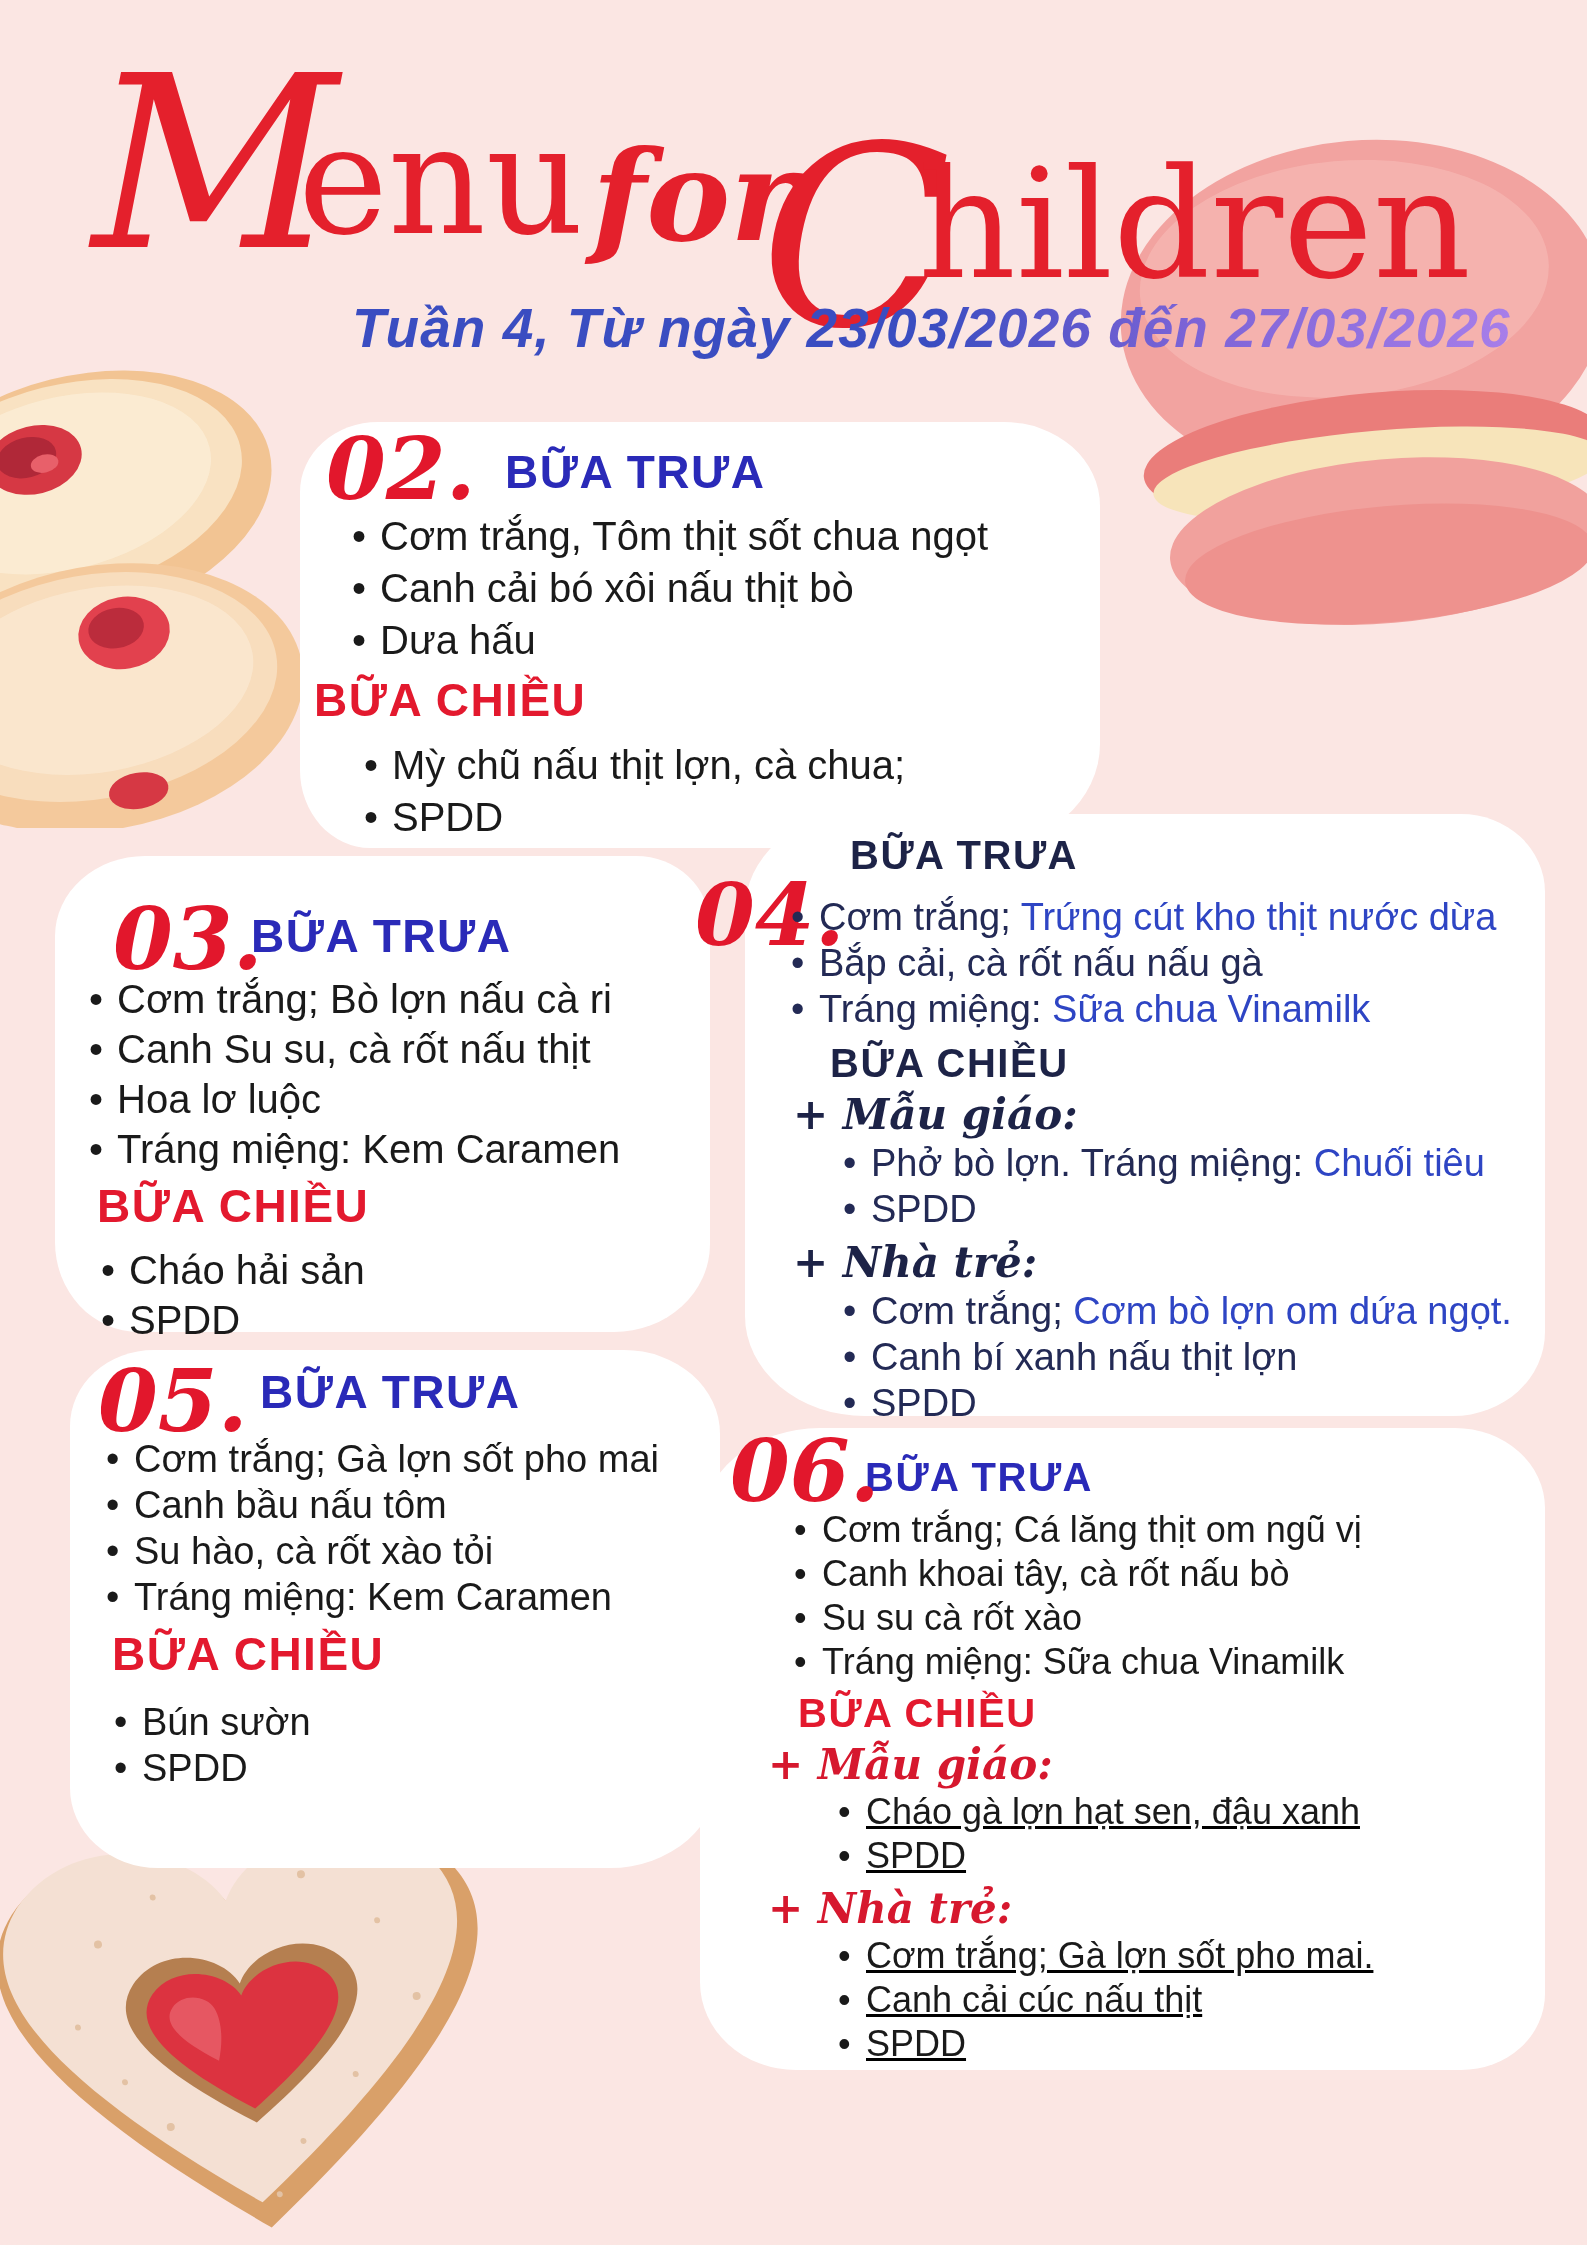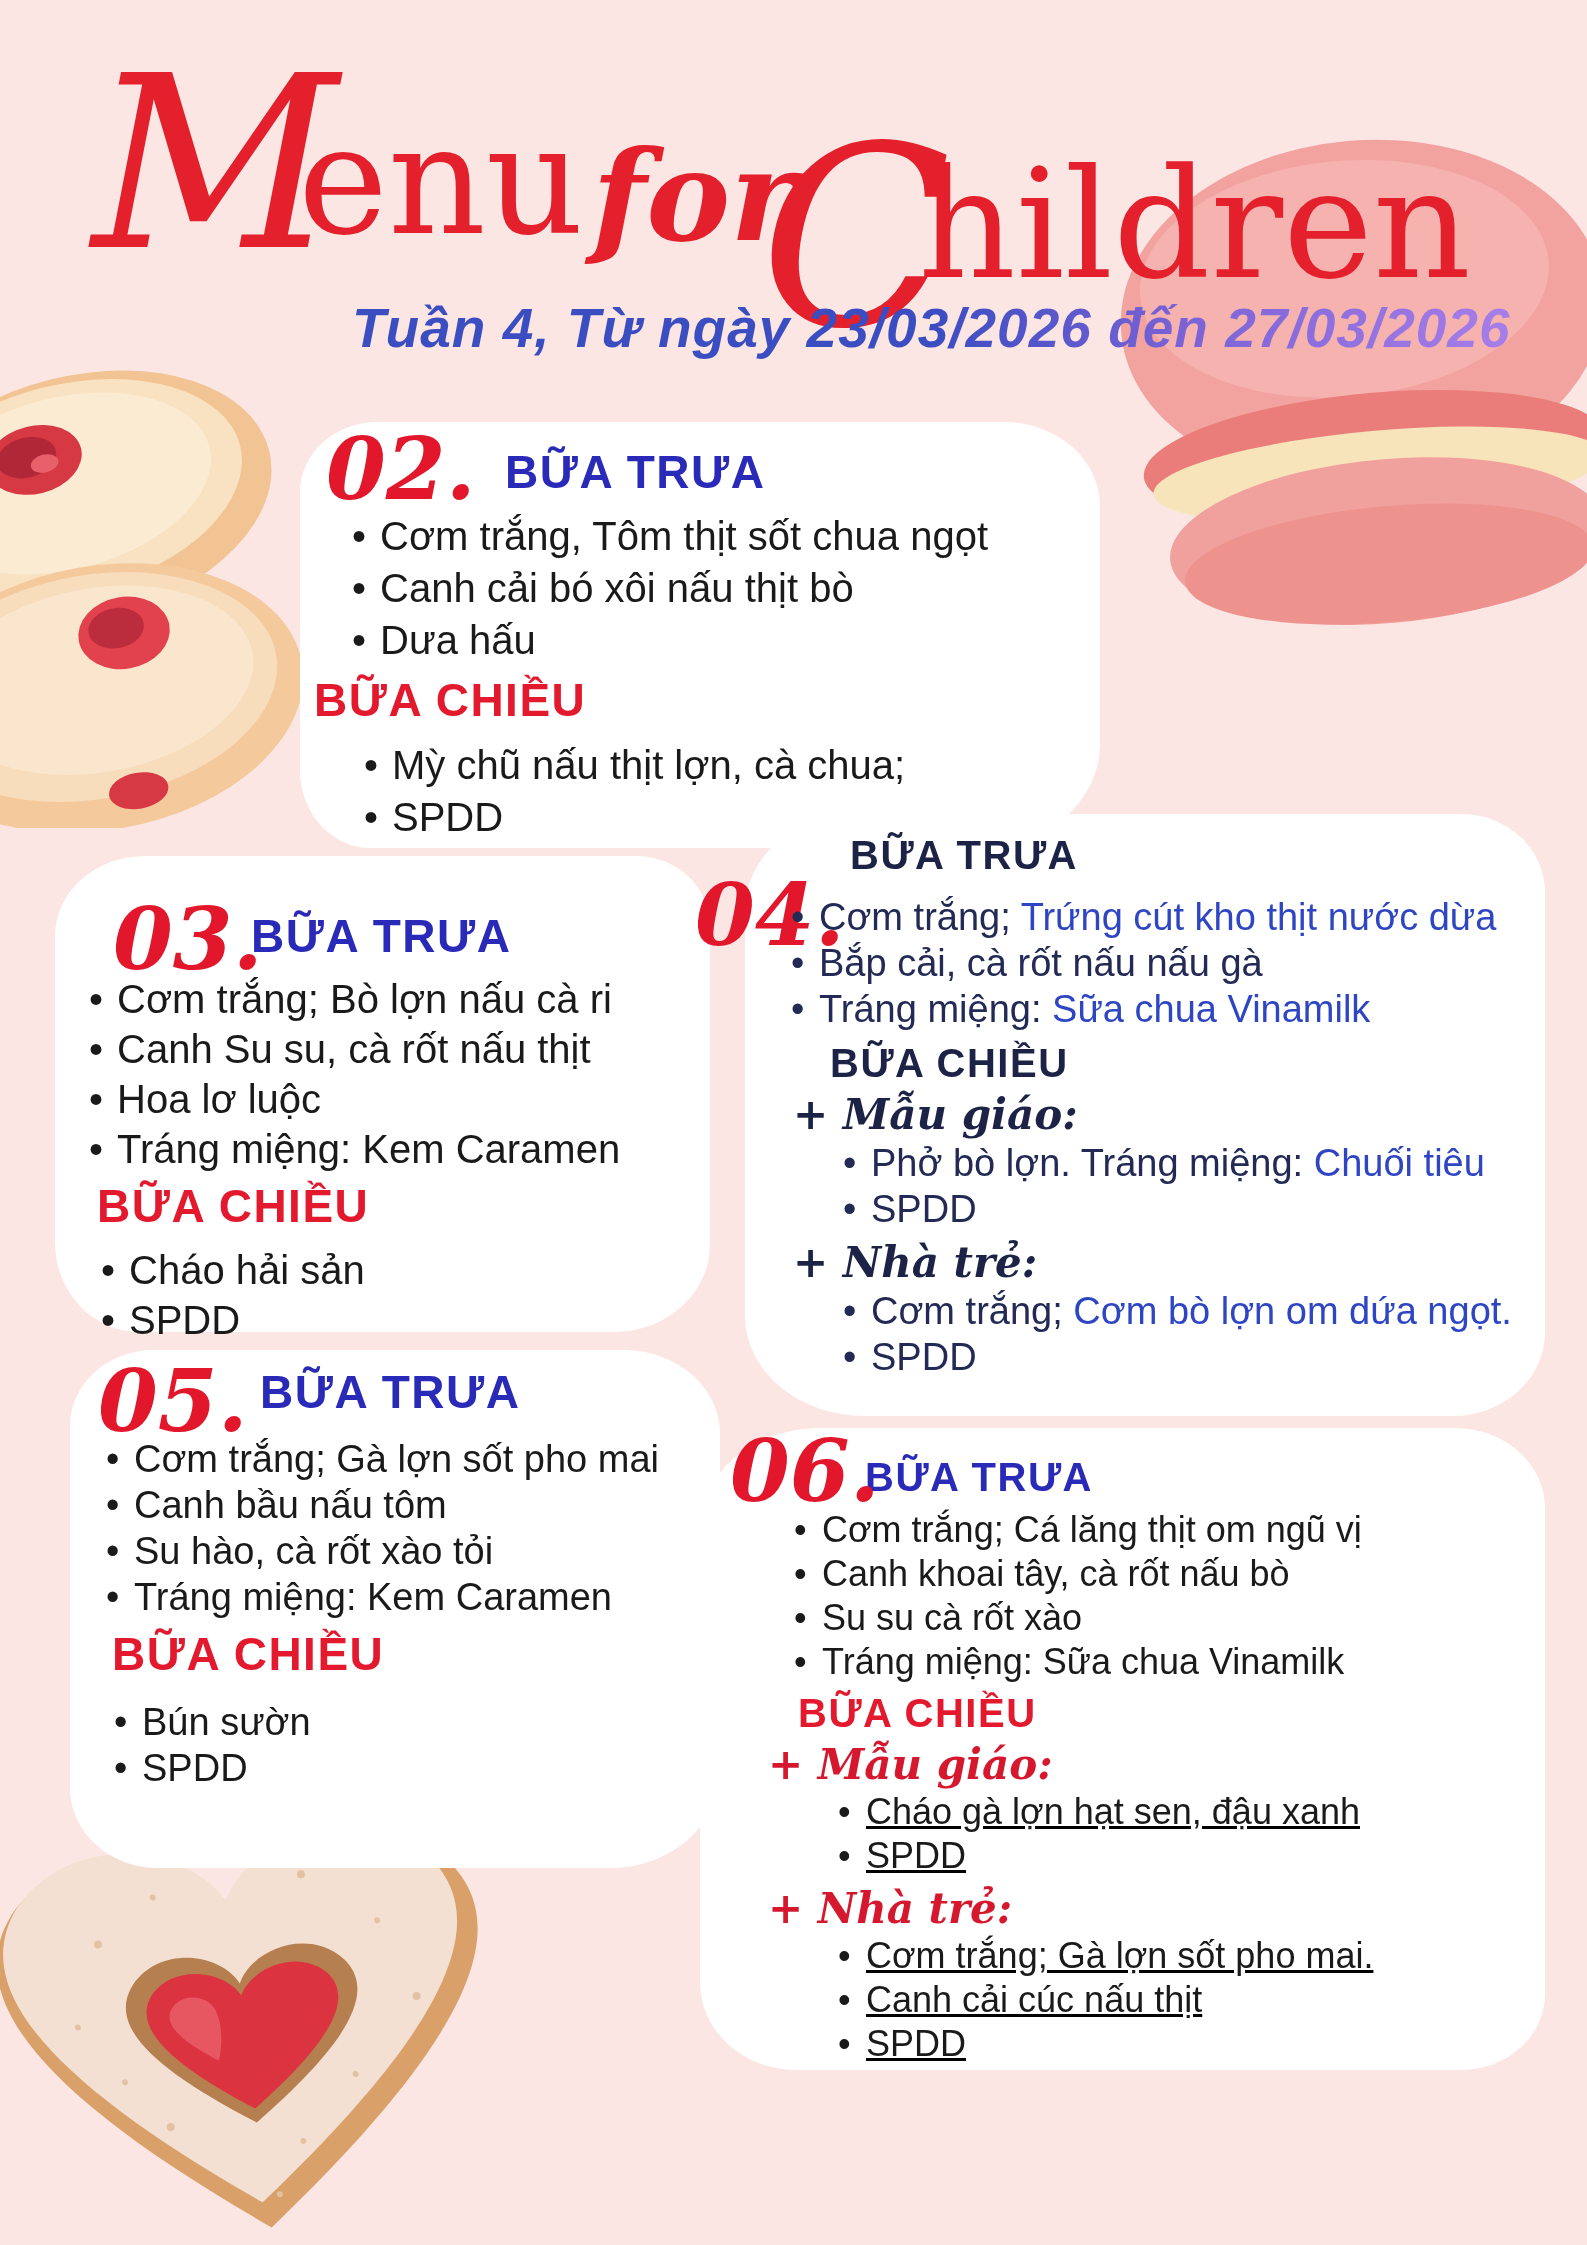--- a/index.html
+++ b/index.html
@@ -215,20 +215,21 @@
         </ul>
         <div class="heading afternoon-navy">BỮA CHIỀU</div>
         <div class="subheading sub-navy">+ Mẫu giáo:</div>
         <ul class="items sub">
           <li class="c-navy"><span class="seg c-navy">Phở bò lợn. Tráng miệng: </span><span class="seg c-blue">Chuối tiêu</span></li>
           <li class="c-navy"><span class="seg c-navy">SPDD</span></li>
         </ul>
         <div class="subheading sub-navy">+ Nhà trẻ:</div>
         <ul class="items sub">
           <li class="c-navy"><span class="seg c-navy">Cơm trắng; </span><span class="seg c-blue">Cơm bò lợn om dứa ngọt.</span></li>
+          <li class="c-navy"><span class="seg c-navy">Canh bí xanh nấu thịt lợn</span></li>
           <li class="c-navy"><span class="seg c-navy">SPDD</span></li>
         </ul>
       </div>
   </section>
 
   <section class="card card-05">
     <div class="num">05.</div>
     <div class="card-body">
         <div class="heading lunch-blue">BỮA TRƯA</div>
         <ul class="items">

